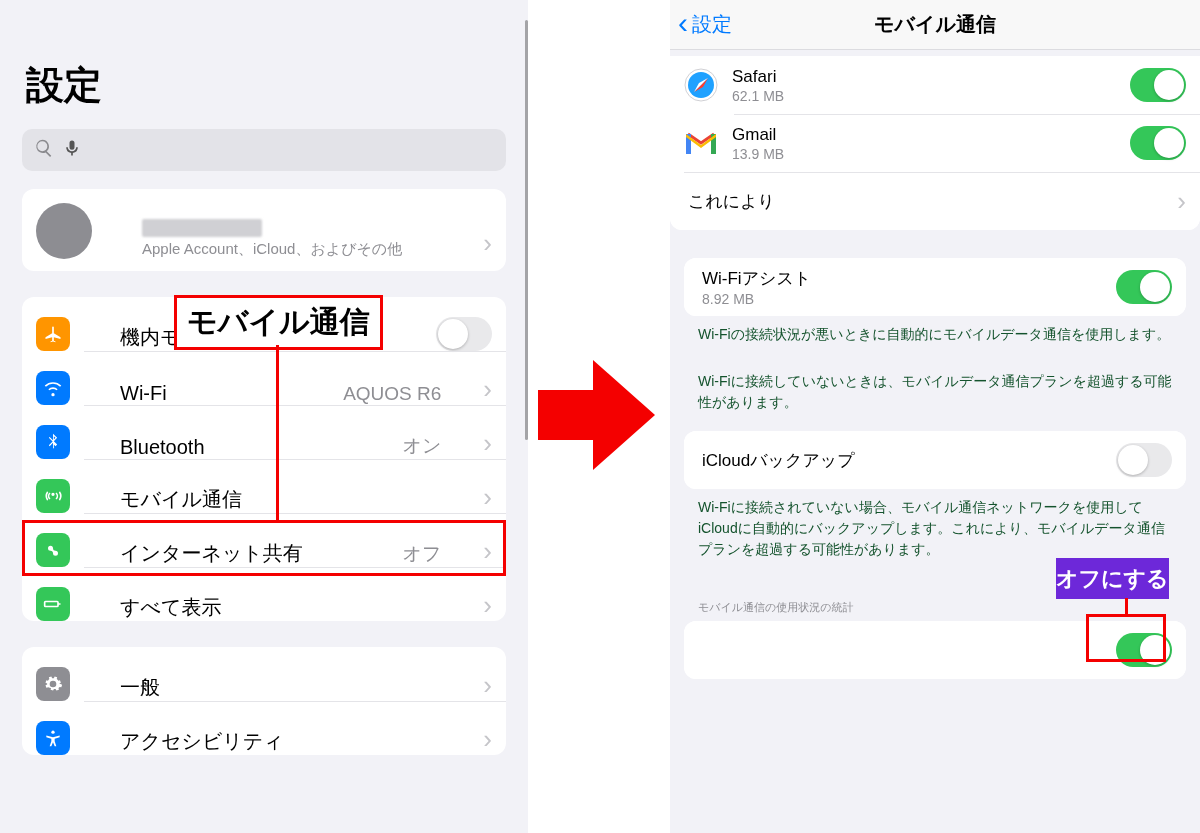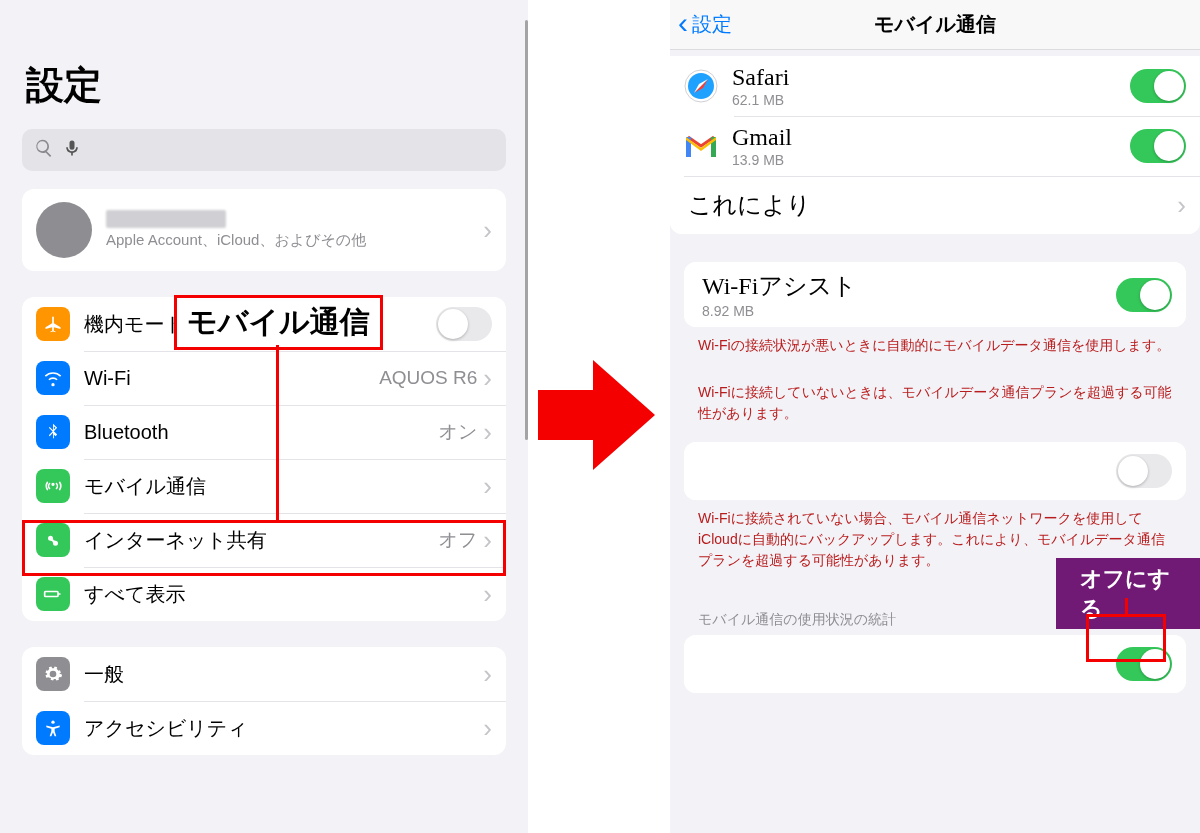--- a/index.html
+++ b/index.html
@@ -12,21 +12,21 @@
   .arrow{position:absolute;left:538px;top:360px;width:118px;height:110px;}
   .arrow .shaft{position:absolute;left:0;top:30px;width:60px;height:50px;background:#f40000;}
   .arrow .head{position:absolute;left:55px;top:0;border-top:55px solid transparent;border-bottom:55px solid transparent;border-left:62px solid #f40000;}
   
   .h1{font-size:38px;font-weight:800;color:#000;padding:60px 26px 18px;}
   .search{margin:0 22px 18px;height:42px;background:#e3e3e8;border-radius:10px;display:flex;align-items:center;gap:8px;padding:0 12px;color:#8a8a8e;font-size:20px;}
   .search .mag{flex:0 0 auto;}
   .search .ph{flex:1;}
   .search .mic{flex:0 0 auto;}
   .group{margin:0 22px 26px;background:#fff;border-radius:12px;overflow:hidden;}
-  .row{display:flex;align-items:center;height:54px;padding:0 14px 0 14px;position:relative;}
+  .row{display:flex;align-items:flex-end;height:54px;padding:0 14px 0 14px;position:relative;gap:36px;}
   .row + .row::before{content:"";position:absolute;left:62px;right:0;top:0;height:1px;background:#e4e4e8;}
   .row .icon{width:34px;height:34px;border-radius:8px;margin-right:14px;display:flex;align-items:center;justify-content:center;color:#fff;font-size:17px;flex:0 0 auto;}
   .row .label{font-size:20px;color:#000;flex:0 0 auto;}
   .row .spacer{flex:1;}
   .row .value{font-size:19px;color:#8e8e93;margin-right:6px;}
   .row .chev{color:#c5c5c9;font-size:26px;font-weight:300;}
   .acct{height:82px;padding:12px 14px;}
   .acct .avatar{width:56px;height:56px;border-radius:50%;background:#8d8d92;margin-right:14px;flex:0 0 auto;}
   .acct .texts{display:flex;flex-direction:column;justify-content:center;gap:3px;}
   .acct .name{width:120px;height:18px;background:#d0d0d4;border-radius:2px;filter:blur(1px);}
@@ -43,33 +43,33 @@
   .nav .back{position:absolute;left:8px;display:flex;align-items:center;gap:4px;color:#007aff;font-size:20px;}
   .nav .backchev{font-size:30px;font-weight:500;line-height:1;position:relative;top:-2px;}
   .nav .title{margin:0 auto;font-size:20px;font-weight:700;color:#000;}
   .scroll{flex:1;overflow:hidden;padding-top:6px;}
   .rrow{display:flex;align-items:center;min-height:58px;padding:8px 14px;background:#fff;position:relative;}
   .rrow + .rrow::before{content:"";position:absolute;left:64px;right:0;top:0;height:1px;background:#e4e4e8;}
   .rrow.noicon + .rrow::before, .rgroup .rrow.noicon::before{left:14px;}
   .rrow .appicon{width:34px;height:34px;margin-right:14px;display:flex;align-items:center;justify-content:center;flex:0 0 auto;}
   .rrow .appicon img,.rrow .appicon svg{width:34px;height:34px;}
   .rrow .txts{display:flex;flex-direction:column;gap:1px;}
-  .rrow .lab{font-size:24px;color:#000;font-family:Liberation Serif, serif;}
+  .rrow .lab{font-size:17px;color:#000;}
   .rrow .sub{font-size:14px;color:#8e8e93;}
   .rrow .spacer{flex:1;}
   .rgroup{background:#fff;border-radius:12px;overflow:hidden;margin:0 14px 0;}
   .rgroup.first{margin-top:0;border-top-left-radius:0;border-top-right-radius:0;margin-left:0;margin-right:0;}
-  .footer{font-size:14px;color:#b91c1c;padding:8px 28px 18px;line-height:1.5;}
-  .hdrtext{font-size:14px;color:#8e8e93;padding:22px 28px 6px;}
+  .footer{font-size:14px;color:#14532d;padding:8px 28px 18px;line-height:1.5;}
+  .hdrtext{font-size:11px;color:#8e8e93;padding:22px 28px 6px;}
   .spacerblock{height:28px;}
   
   .anno-box{position:absolute;border:3px solid #f40000;pointer-events:none;}
   .anno-label{position:absolute;background:#fff;border:3px solid #f40000;color:#000;font-size:30px;font-weight:600;padding:4px 10px;pointer-events:none;}
   .anno-line{position:absolute;background:#f40000;pointer-events:none;}
-  .anno-tag{position:absolute;background:#701a75;color:#fff;font-size:22px;font-weight:700;padding:6px 24px 5px;pointer-events:none;}
+  .anno-tag{position:absolute;background:#6d28d9;color:#fff;font-size:22px;font-weight:700;padding:6px 0 5px;pointer-events:none;}
   
   .svg{width:20px;height:20px;fill:currentColor;}
 </style>
 </head>
 <body>
 
 <div class="canvas">
 
   <div class="pane pane-left">
     <div class="h1">設定</div>
@@ -265,20 +265,21 @@
               <div class="knob"></div>
             </div>
         </div>
       </div>
       <div class="footer">Wi-Fiの接続状況が悪いときに自動的にモバイルデータ通信を使用します。</div>
 
       <div class="footer">Wi-Fiに接続していないときは、モバイルデータ通信プランを超過する可能性があります。</div>
 
       <div class="rgroup">
         <div class="rrow noicon" style="padding-left:18px;">
+          <div class="lab">iCloudバックアップ</div>
           <div class="spacer"></div>
           <div class="toggle off">
               <div class="knob"></div>
             </div>
         </div>
       </div>
       <div class="footer">Wi-Fiに接続されていない場合、モバイル通信ネットワークを使用してiCloudに自動的にバックアップします。これにより、モバイルデータ通信プランを超過する可能性があります。</div>
 
       <div class="hdrtext">モバイル通信の使用状況の統計</div>
       <div class="rgroup">

